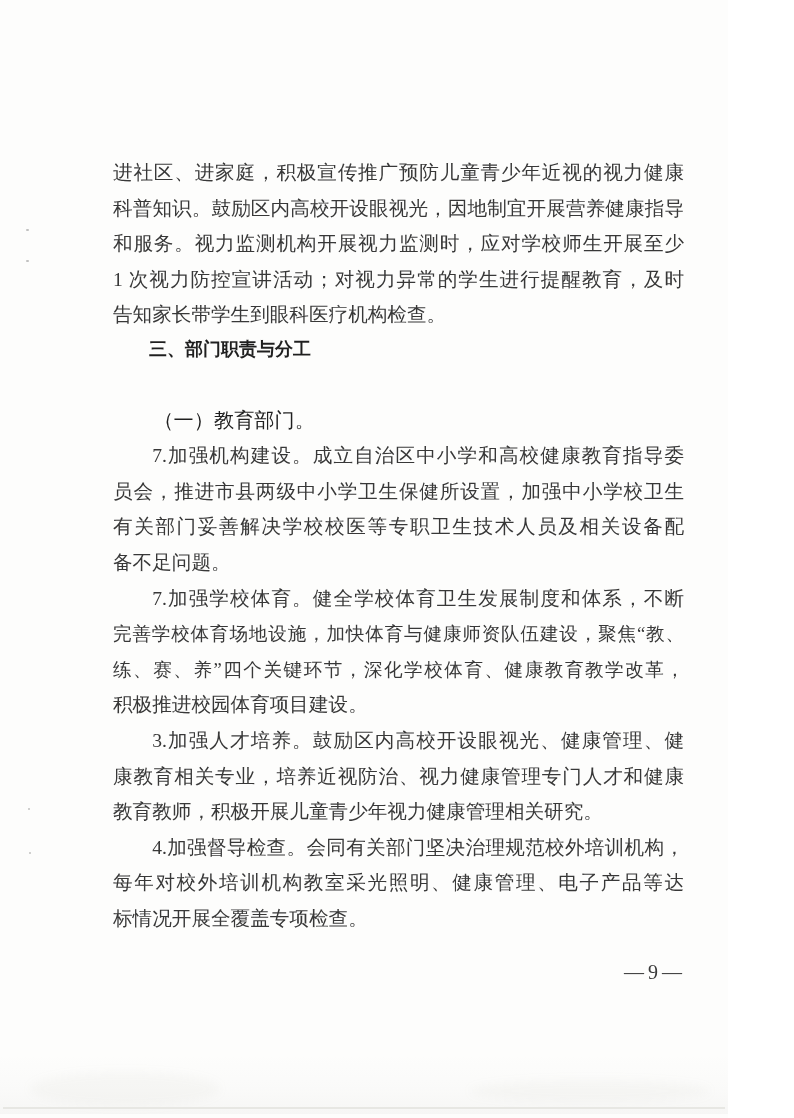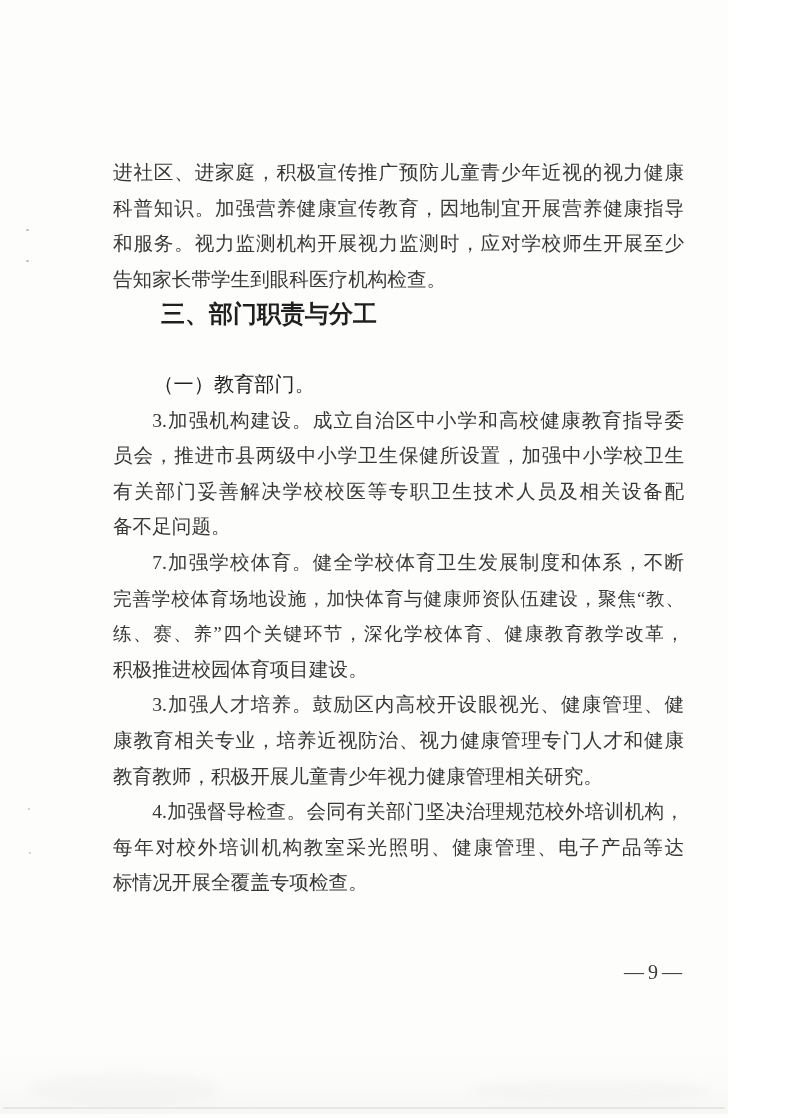--- a/index.html
+++ b/index.html
@@ -23,23 +23,23 @@
     white-space:normal;
   }
   .j{
     text-align:justify;
     text-align-last:justify;
     text-justify:inter-character;
   }
   .ind{ text-indent:2em; }
   .tight{ font-size:18.6px; }
   .h-main{
-    font-family:Liberation Serif, serif;
+    font-family:Liberation Mono, monospace;
     font-weight:700;
-    font-size:24px;
+    font-size:18px;
     color:var(--heading,#1f1f1f);
   }
   .h-sub{
     font-size:20.2px;
     color:var(--heading,#1f1f1f);
     margin-top:34px;
   }
   .page-number{
     position:absolute;
     left:624px;top:961px;
@@ -82,26 +82,27 @@
 
 <div class="page">
 
   <div class="speck s1"></div>
   <div class="speck s2"></div>
   <div class="speck s3"></div>
   <div class="speck s4"></div>
 
   <main class="text-block">
     <p class="ln j">进社区、进家庭，积极宣传推广预防儿童青少年近视的视力健康</p>
-    <p class="ln j">科普知识。加强营养健康宣传教育，因地制宜开展营养健康指导</p>
+    <p class="ln j">科普知识。鼓励区内高校开设眼视光，因地制宜开展营养健康指导</p>
     <p class="ln j">和服务。视力监测机构开展视力监测时，应对学校师生开展至少</p>
+    <p class="ln j">1 次视力防控宣讲活动；对视力异常的学生进行提醒教育，及时</p>
     <p class="ln">告知家长带学生到眼科医疗机构检查。</p>
     <h1 class="ln h-main ind">三、部门职责与分工</h1>
     <h2 class="ln h-sub ind">（一）教育部门。</h2>
-    <p class="ln j ind">3.加强机构建设。成立自治区中小学和高校健康教育指导委</p>
+    <p class="ln j ind">7.加强机构建设。成立自治区中小学和高校健康教育指导委</p>
     <p class="ln j">员会，推进市县两级中小学卫生保健所设置，加强中小学校卫生</p>
     <p class="ln j">有关部门妥善解决学校校医等专职卫生技术人员及相关设备配</p>
     <p class="ln">备不足问题。</p>
     <p class="ln j ind">7.加强学校体育。健全学校体育卫生发展制度和体系，不断</p>
     <p class="ln j tight">完善学校体育场地设施，加快体育与健康师资队伍建设，聚焦“教、</p>
     <p class="ln j tight">练、赛、养”四个关键环节，深化学校体育、健康教育教学改革，</p>
     <p class="ln">积极推进校园体育项目建设。</p>
     <p class="ln j ind">3.加强人才培养。鼓励区内高校开设眼视光、健康管理、健</p>
     <p class="ln j">康教育相关专业，培养近视防治、视力健康管理专门人才和健康</p>
     <p class="ln">教育教师，积极开展儿童青少年视力健康管理相关研究。</p>

